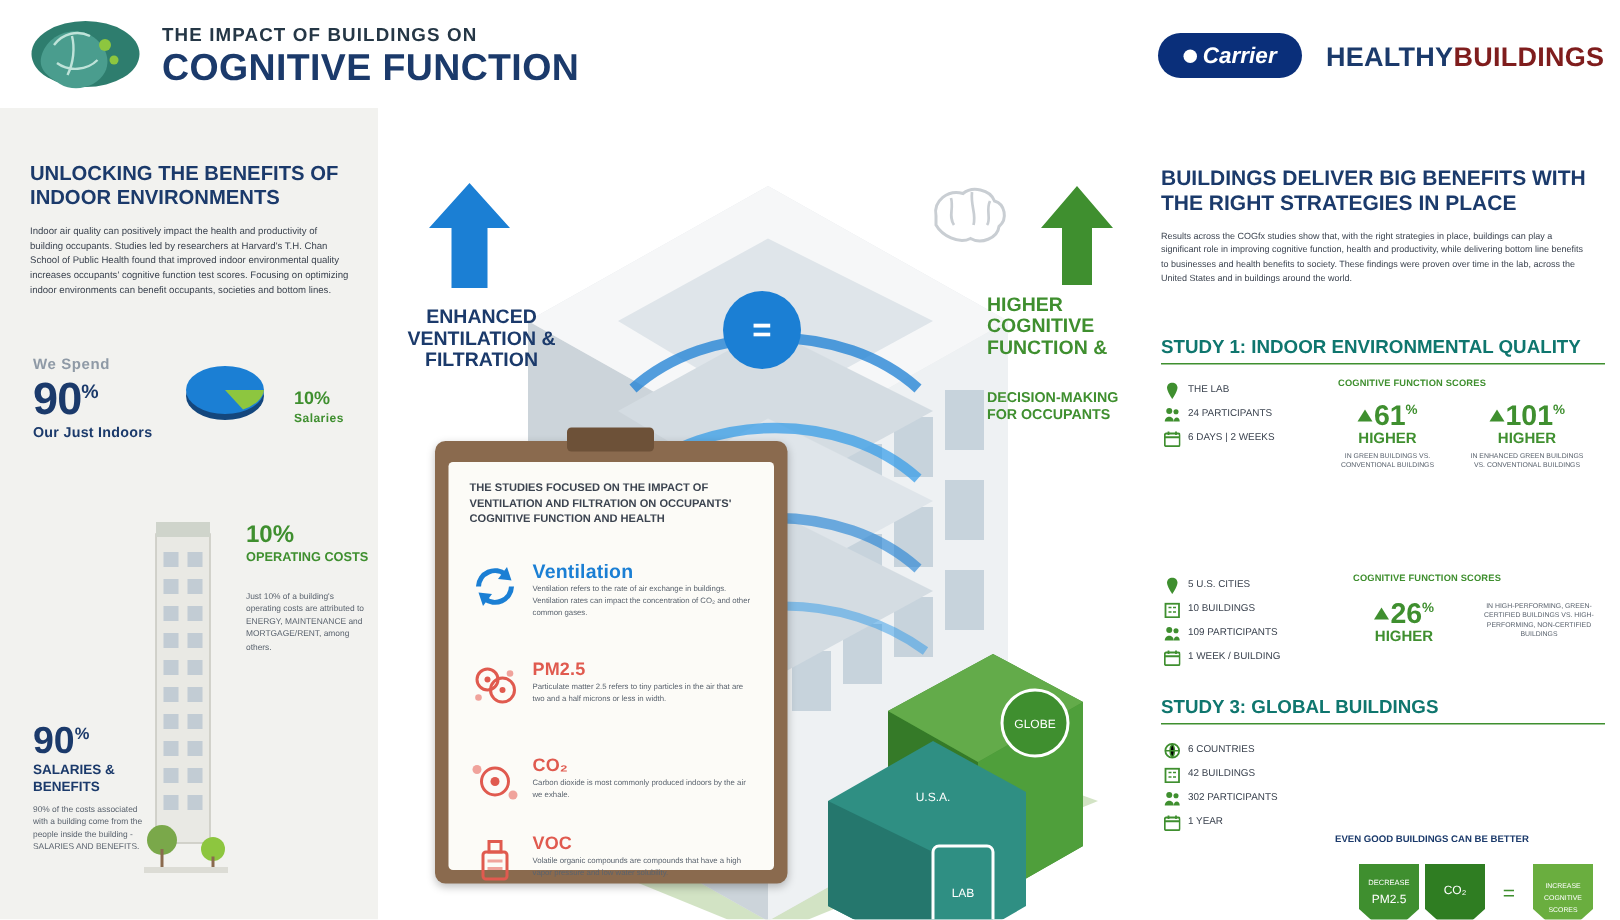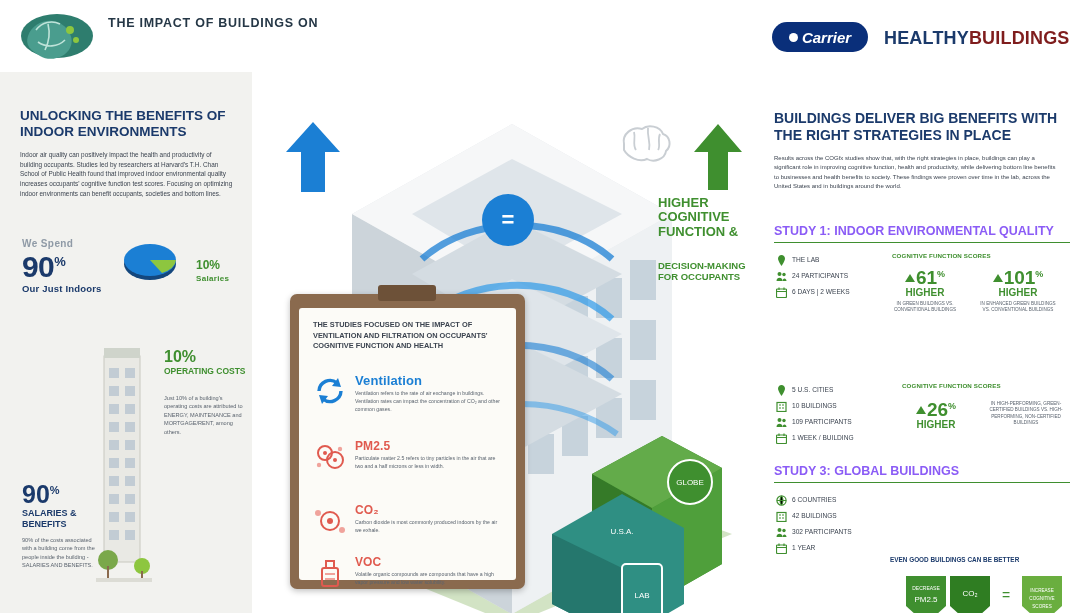--- a/index.html
+++ b/index.html
@@ -61,21 +61,21 @@
   .c-tt{position:absolute;left:42px;top:-1px;font-size:12px;font-weight:bold;color:#e05a4f;letter-spacing:.01em;}
   .c-tt.vent{color:#1b7fd4;font-size:13px;}
   .c-bd{position:absolute;left:42px;top:15px;width:148px;font-size:5.2px;color:#5a636e;line-height:1.5;}
   .c-bd.vent{top:16px;}
 
   
   .right{position:absolute;left:764px;top:72px;width:316px;height:541px;background:#ffffff;}
   .r-title{position:absolute;left:10px;top:38px;width:292px;font-size:14px;font-weight:bold;color:#1b3a6b;line-height:1.22;text-transform:uppercase;}
   .r-body{position:absolute;left:10px;top:82px;width:288px;font-size:6px;color:#3c4450;line-height:1.55;}
   .study{position:absolute;left:10px;width:296px;}
-  .study-h{font-size:12.5px;font-weight:bold;color:#8b5cf6;text-transform:uppercase;border-bottom:1.5px solid #3f8f2f;padding-bottom:4px;}
+  .study-h{font-size:12.5px;font-weight:bold;color:#0f766e;text-transform:uppercase;border-bottom:1.5px solid #3f8f2f;padding-bottom:4px;}
   .facts{position:absolute;left:12px;width:96px;}
   .fact{position:relative;height:16px;font-size:6.6px;color:#3c4450;padding-left:16px;line-height:16px;white-space:nowrap;}
   .fact .fic{position:absolute;left:0;top:3px;width:11px;height:11px;}
   .cfs{position:absolute;font-size:6.2px;font-weight:bold;color:#3f8f2f;letter-spacing:.02em;text-transform:uppercase;}
   .pctbox{position:absolute;text-align:center;}
   .pctbox .num{font-size:19px;font-weight:bold;color:#3f8f2f;line-height:1;}
   .pctbox .num .sm{font-size:9px;vertical-align:super;}
   .pctbox .hi{font-size:10px;font-weight:bold;color:#3f8f2f;line-height:1.1;text-transform:uppercase;}
   .pctbox .cap{font-size:4.6px;color:#5a636e;line-height:1.4;margin-top:3px;text-transform:uppercase;}
   .up-tri{display:inline-block;width:0;height:0;border-left:5px solid transparent;border-right:5px solid transparent;border-bottom:8px solid #3f8f2f;vertical-align:2px;margin-right:1px;}
@@ -92,20 +92,21 @@
       <svg viewBox="0 0 78 52" width="78" height="52">
         <ellipse cx="39" cy="26" rx="36" ry="22" fill="#2e7d6e"></ellipse>
         <path d="M10 26c4-12 18-18 29-14s18 16 13 26-20 14-30 8S7 35 10 26z" fill="#4a9d8e"></path>
         <path d="M18 20c6-8 16-10 24-6M20 32c8 6 20 5 27-2M30 14c2 8 1 18-3 26" stroke="#bfe3d9" stroke-width="1.6" fill="none"></path>
         <circle cx="52" cy="20" r="4" fill="#8dc63f"></circle>
         <circle cx="58" cy="30" r="3" fill="#8dc63f"></circle>
       </svg>
     </div>
     <div class="hdr-title">
       <div class="hdr-l1">The Impact of Buildings on</div>
+      <div class="hdr-l2">Cognitive Function</div>
     </div>
     <div class="carrier">
       <span class="dot"></span>
       <span>Carrier</span>
     </div>
     <div class="hb">
       <span>HEALTHY</span><span class="green">BUILDINGS</span>
     </div>
   </div>
 
@@ -255,20 +256,21 @@
       </svg>
     </div>
     <div class="cyc">
       <svg viewBox="0 0 62 62" width="62" height="62">
         <path d="M12 31a19 19 0 0 1 31-14" stroke="#ffffff" stroke-width="7" fill="none"></path>
         <path d="M50 31a19 19 0 0 1-31 14" stroke="#ffffff" stroke-width="7" fill="none"></path>
         <polygon points="44,8 50,22 34,20" fill="#ffffff"></polygon>
         <polygon points="18,54 12,40 28,42" fill="#ffffff"></polygon>
       </svg>
     </div>
+    <div class="vent-label">Enhanced Ventilation &amp; Filtration</div>
 
     <div class="eq-badge">
       <span>=</span>
     </div>
 
     <div class="brain-ic">
       <svg viewBox="0 0 70 48" width="70" height="48">
         <path d="M14 24c-2-10 8-18 18-15 6-5 18-3 21 5 7 2 9 12 3 17-1 8-12 12-19 8-8 4-19-2-23-9z" fill="#ffffff" stroke="#c9ced3" stroke-width="2"></path>
         <path d="M24 12c2 7-2 12 2 18M38 8c-1 10 3 14 1 22M50 14c-3 6 1 12-2 16" stroke="#c9ced3" stroke-width="1.8" fill="none"></path>
       </svg>

